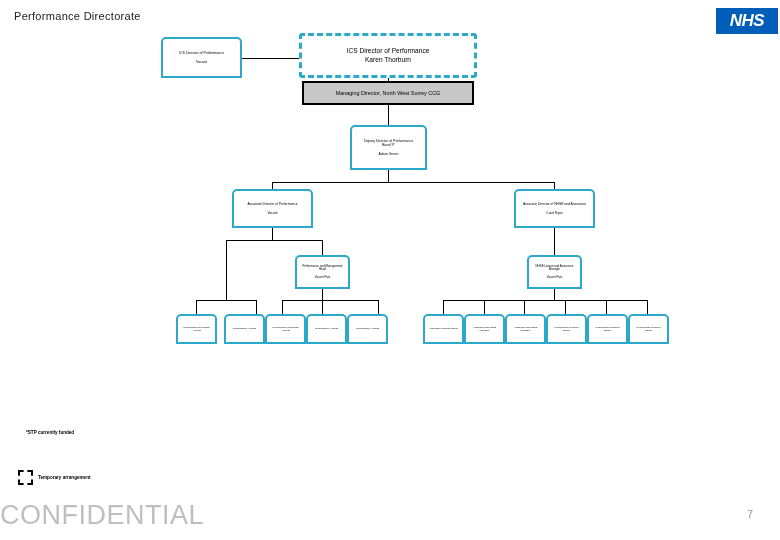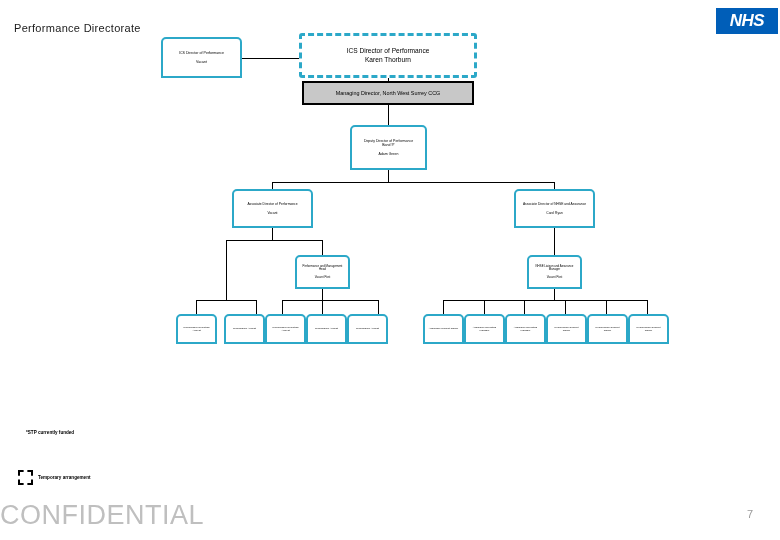--- a/index.html
+++ b/index.html
@@ -17,21 +17,21 @@
 
   .slide {
     position: absolute;
     inset: 0;
   }
 
   
   .slide-title {
     position: absolute;
     left: 14px;
-    top: 22px;
+    top: 10px;
     font-size: 11px;
     color: #1a1a1a;
     letter-spacing: 0.3px;
     white-space: nowrap;
   }
 
   
   .nhs-logo {
     position: absolute;
     right: 2px;

